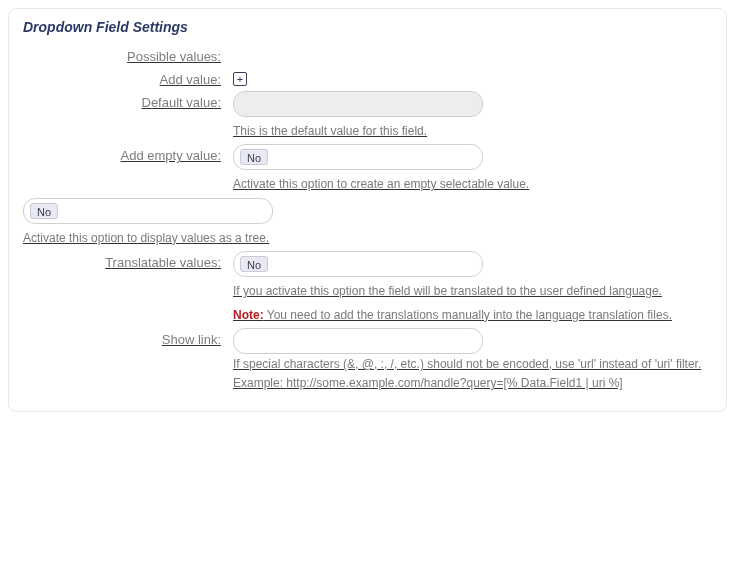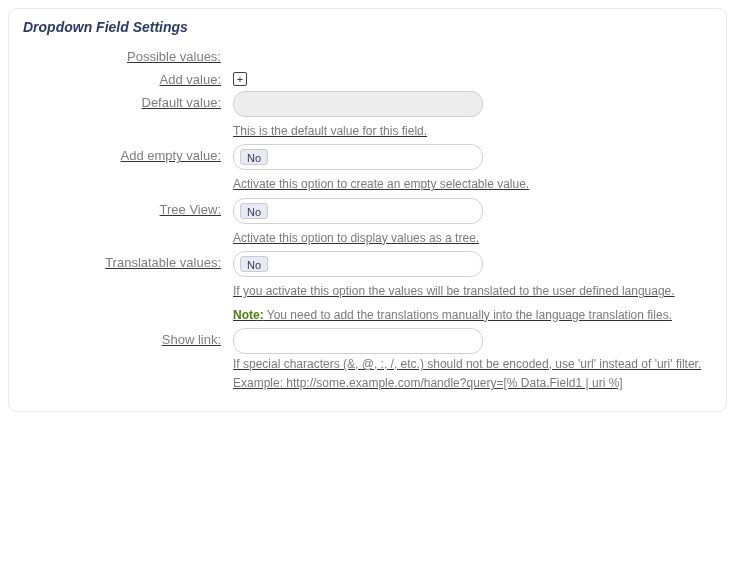--- a/index.html
+++ b/index.html
@@ -72,21 +72,21 @@
   line-height: 16px;
   height: 16px;
 }
 .helper {
   color: #7a7a7a;
   font-size: 12px;
   margin-top: 6px;
   line-height: 1.45;
   max-width: 480px;
 }
-.helper strong { color: #4d7c0f; font-weight: 700; }
+.helper strong { color: #b91c1c; font-weight: 700; }
 .add-icon {
   display: inline-flex;
   align-items: center;
   justify-content: center;
   width: 14px; height: 14px;
   border: 1px solid #3a3a5a;
   border-radius: 2px;
   color: #3a3a5a;
   font-size: 11px;
   line-height: 1;
@@ -124,36 +124,35 @@
     <div class="label-col">Add empty value:</div>
     <div class="field-col">
       <div class="select-input">
         <span class="select-chip">No</span>
       </div>
       <div class="helper">Activate this option to create an empty selectable value.</div>
     </div>
   </div>
 
   <div class="form-row spaced">
-    <div class="label-col">Tree View:</div>
     <div class="field-col">
       <div class="select-input">
         <span class="select-chip">No</span>
       </div>
       <div class="helper">Activate this option to display values as a tree.</div>
     </div>
   </div>
 
   <div class="form-row spaced">
     <div class="label-col">Translatable values:</div>
     <div class="field-col">
       <div class="select-input">
         <span class="select-chip">No</span>
       </div>
-      <div class="helper">If you activate this option the values will be translated to the user defined language.</div>
+      <div class="helper">If you activate this option the field will be translated to the user defined language.</div>
       <div class="helper">
         <strong>Note:</strong><span> You need to add the translations manually into the language translation files.</span>
       </div>
     </div>
   </div>
 
   <div class="form-row spaced">
     <div class="label-col">Show link:</div>
     <div class="field-col">
       <input type="text" class="text-input" value="" style="">

